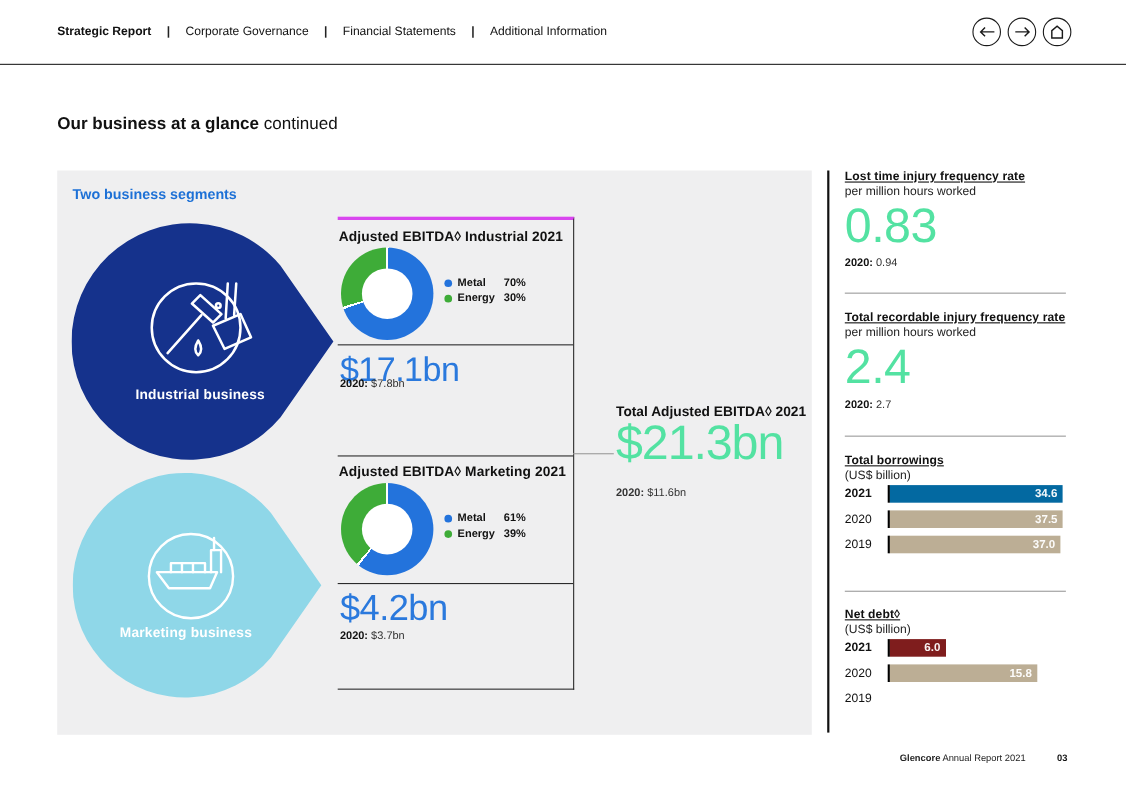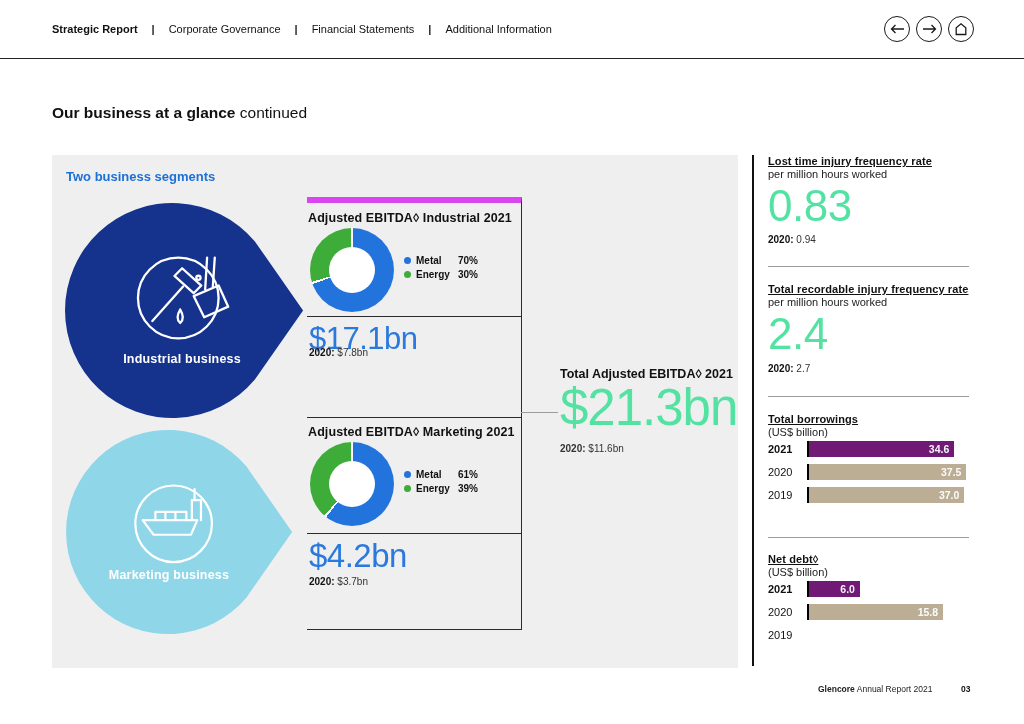--- a/index.html
+++ b/index.html
@@ -22,35 +22,35 @@
   .heading{position:absolute;left:52px;top:104px;font-size:15.5px;}
   .heading b{font-weight:bold;}
   .heading span{font-weight:normal;}
   
   .panel{position:absolute;left:52px;top:155px;width:686px;height:513px;background:#efeff0;}
   .panel-title{position:absolute;left:14px;top:14px;font-size:13px;font-weight:bold;color:#1c70d6;}
   .pin{position:absolute;}
   .pin-label{position:absolute;color:#fff;font-size:12.5px;font-weight:600;text-align:center;letter-spacing:.2px;}
   
   .col{position:absolute;left:255px;top:42px;width:214px;height:426px;
-       border-top:6px solid #d946ef;border-right:1px solid #2b2b2b;border-bottom:1px solid #2b2b2b;}
+       border-top:3px solid #d946ef;border-right:1px solid #2b2b2b;border-bottom:1px solid #2b2b2b;}
   .col .hline{position:absolute;left:0;width:100%;height:1px;background:#2b2b2b;}
   .blk-title{position:absolute;left:1px;font-size:12.5px;font-weight:bold;letter-spacing:.1px;}
   .donut{position:absolute;width:84px;height:84px;border-radius:50%;}
   .donut::after{content:"";position:absolute;inset:19px;border-radius:50%;background:#fff;}
   .legend{position:absolute;font-size:10px;font-weight:600;}
   .legend-row{display:flex;align-items:center;height:14px;}
   .dot{width:7px;height:7px;border-radius:50%;margin-right:5px;flex:none;}
   .legend-name{width:42px;}
   .big-blue{position:absolute;color:#2a79dd;font-size:31px;letter-spacing:-.5px;font-weight:400;}
   .prior{position:absolute;font-size:10px;color:#333;}
   .prior b{color:#111;}
   .total{position:absolute;left:508px;}
   .total-title{position:absolute;top:200px;font-size:12.5px;font-weight:bold;white-space:nowrap;margin-top:12px;}
-  .total-value{position:absolute;top:223px;font-size:51px;color:#53e2a2;letter-spacing:-1px;white-space:nowrap;}
+  .total-value{position:absolute;top:223px;font-size:44px;color:#53e2a2;letter-spacing:-1px;white-space:nowrap;}
   .total-prior{position:absolute;top:288px;font-size:10px;color:#333;white-space:nowrap;}
   .connector{position:absolute;left:469px;top:257px;width:37px;height:1px;background:#9b9b9b;}
   
   .vdivider{position:absolute;left:752px;top:155px;width:1.5px;height:511px;background:#111;}
   
   .sidebar{position:absolute;left:768px;top:150px;width:232px;height:530px;}
   .s-title{position:absolute;font-size:11px;font-weight:bold;letter-spacing:.1px;white-space:nowrap;text-decoration:underline;}
   .s-sub{position:absolute;font-size:11px;color:#222;white-space:nowrap;}
   .s-value{position:absolute;font-size:44px;color:#53e2a2;letter-spacing:-.5px;line-height:1;}
   .s-divider{position:absolute;left:0;width:201px;height:1px;background:#9b9b9b;}
@@ -211,21 +211,21 @@
     <span>2.7</span>
   </div>
   <div class="s-divider" style="top:246px"></div>
 
   <div class="s-title" style="top:263px">Total borrowings</div>
   <div class="s-sub" style="top:276px">(US$ billion)</div>
   <div class="bars" style="top:291px">
     <div class="bar-row">
       <span class="bar-year bold">2021</span>
       <div class="bar-track">
-          <div class="bar" style="width: 76.044%; background: #701a75;">
+          <div class="bar" style="width: 76.044%; background: #0369a1; padding-left: 12px;">
             <span class="bar-value">34.6</span>
           </div>
         </div>
     </div>
     <div class="bar-row">
       <span class="bar-year">2020</span>
       <div class="bar-track">
           <div class="bar" style="width: 82.4176%; background: rgb(188, 174, 149);">
             <span class="bar-value">37.5</span>
           </div>
@@ -241,21 +241,21 @@
     </div>
   </div>
   <div class="s-divider" style="top:387px"></div>
 
   <div class="s-title" style="top:403px">Net debt◊</div>
   <div class="s-sub" style="top:416px">(US$ billion)</div>
   <div class="bars" style="top:431px">
     <div class="bar-row">
       <span class="bar-year bold">2021</span>
       <div class="bar-track">
-          <div class="bar" style="width: 26.6667%; background: #701a75;">
+          <div class="bar" style="width: 26.6667%; background: #7f1d1d;">
             <span class="bar-value">6.0</span>
           </div>
         </div>
     </div>
     <div class="bar-row">
       <span class="bar-year">2020</span>
       <div class="bar-track">
           <div class="bar" style="width: 70.2222%; background: rgb(188, 174, 149);">
             <span class="bar-value">15.8</span>
           </div>

